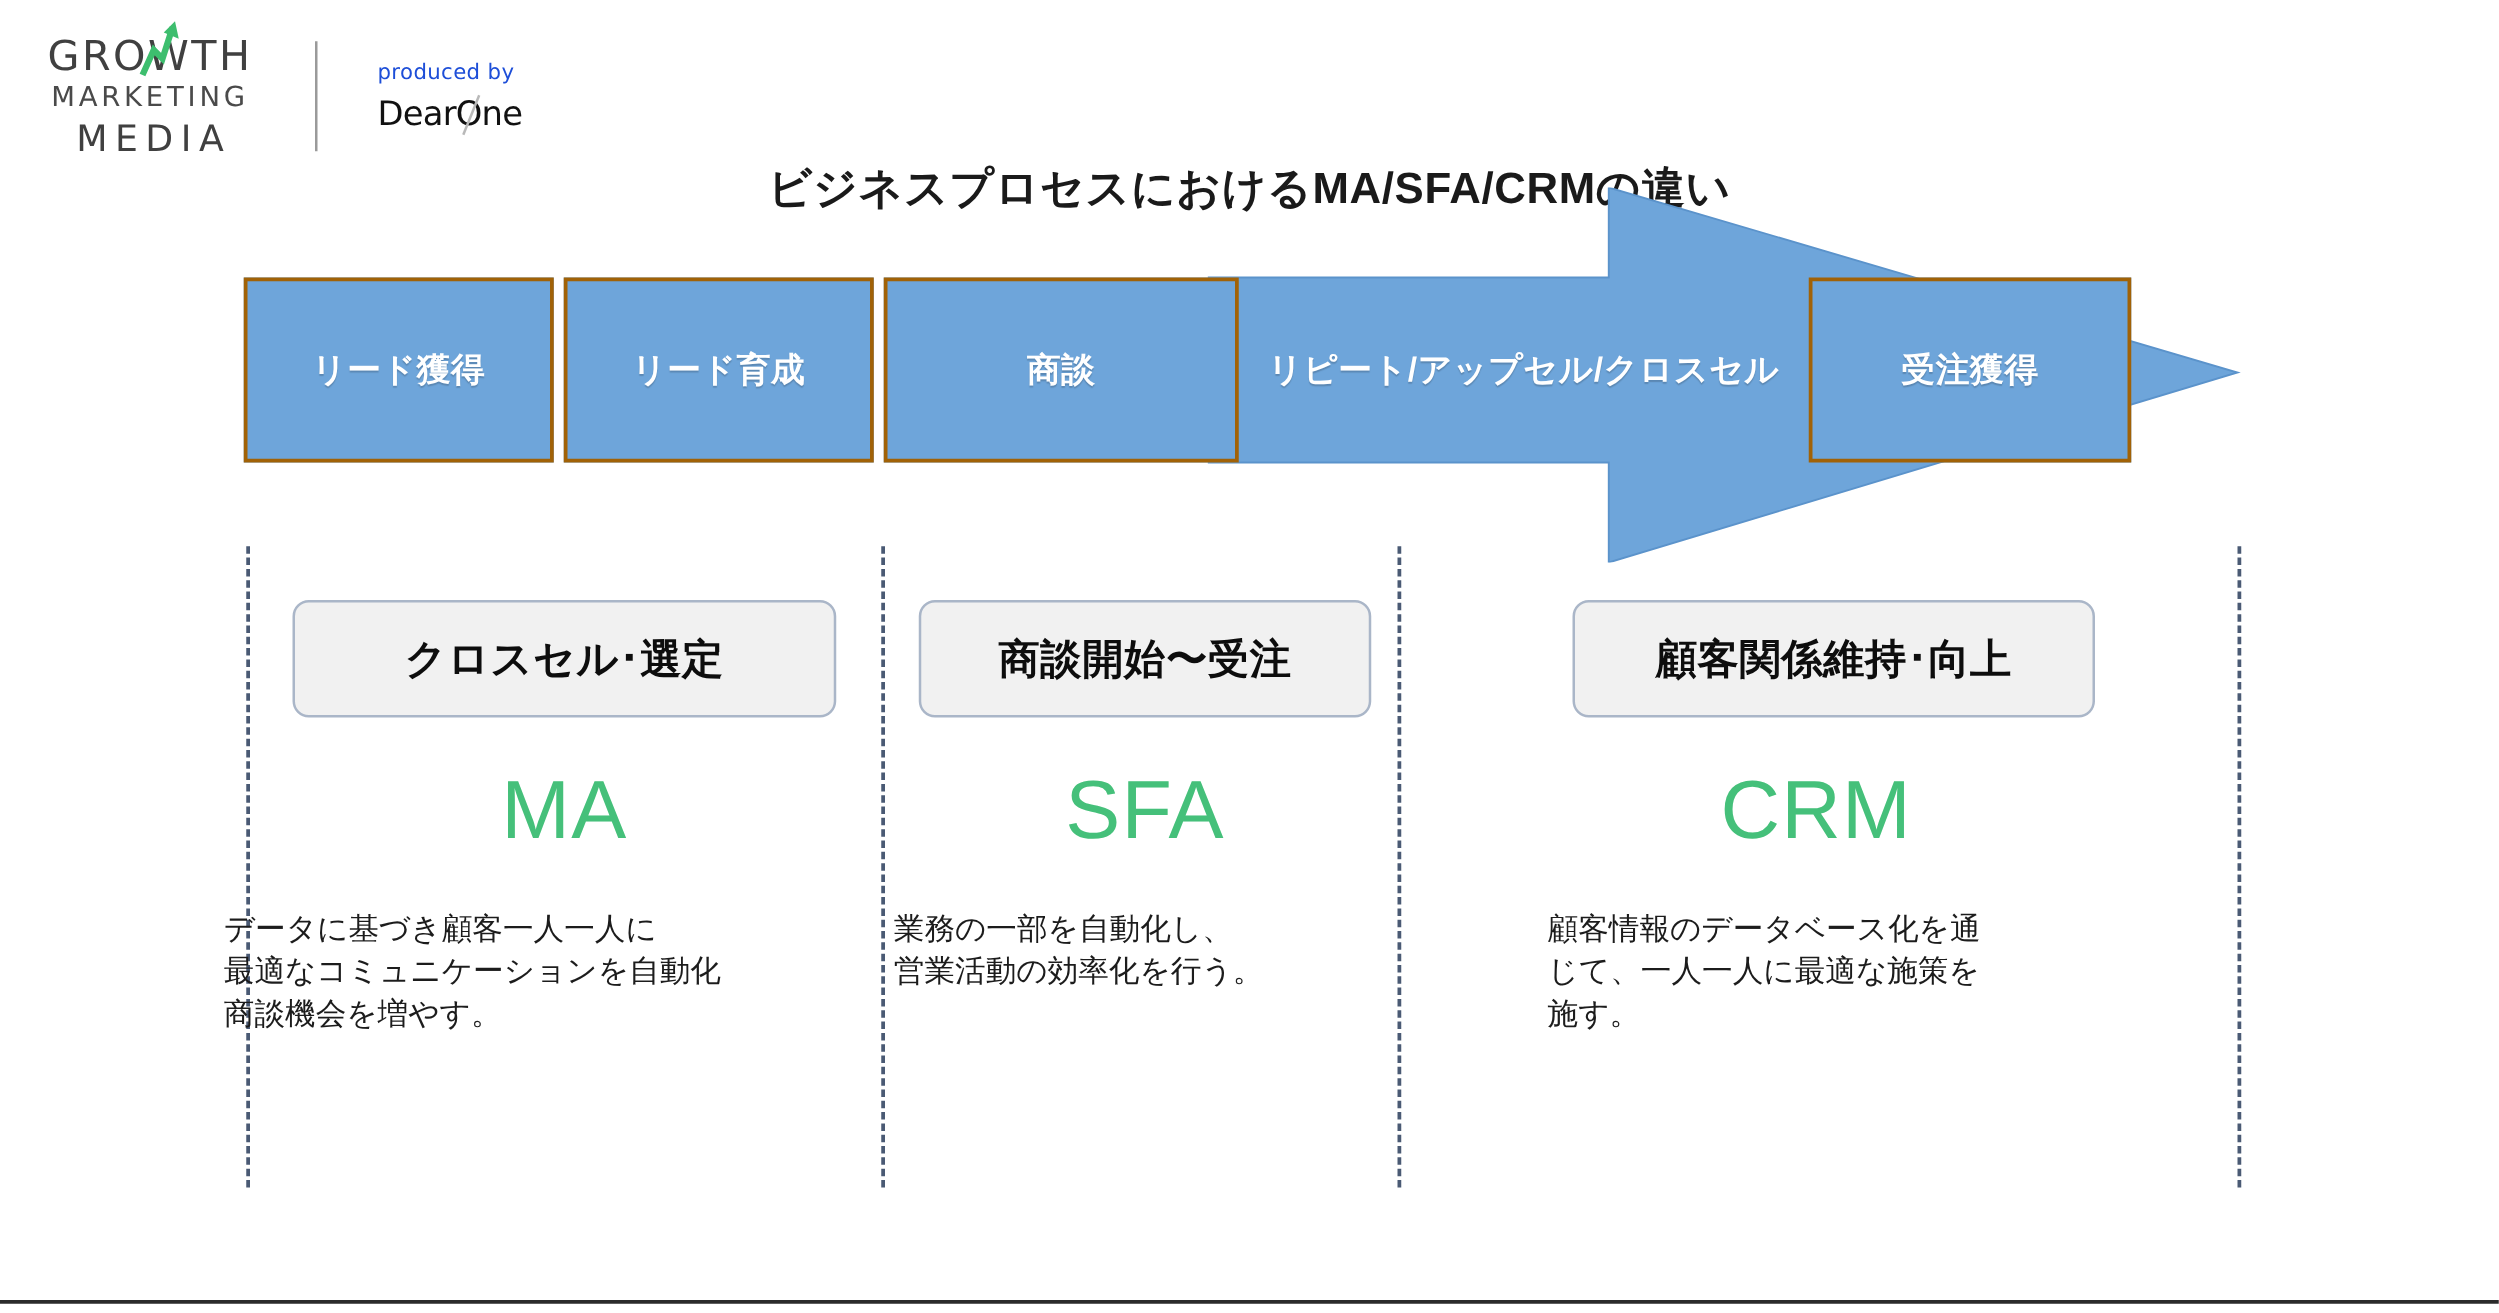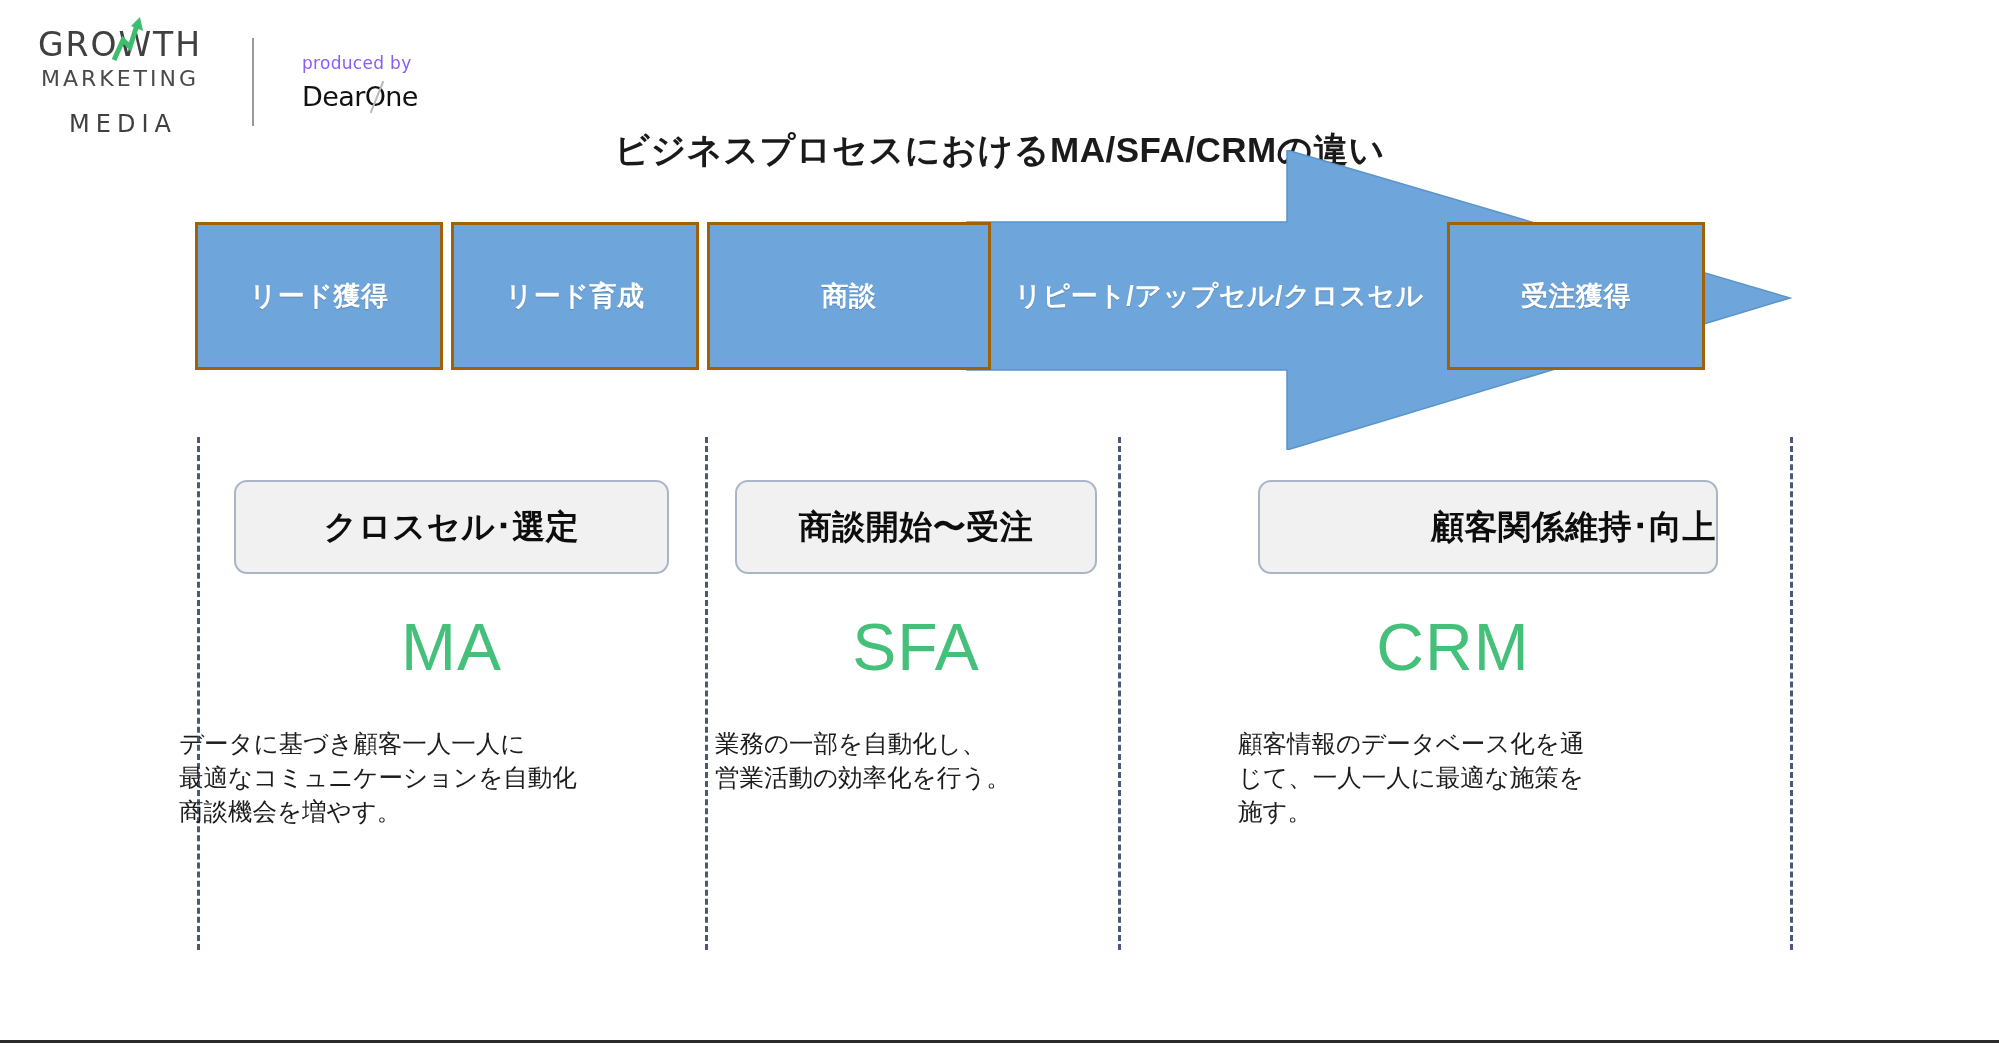--- a/index.html
+++ b/index.html
@@ -56,42 +56,42 @@
     pointer-events: none;
   }
   .logo-marketing {
     margin-top: 7px;
     font-size: 22px;
     letter-spacing: 3.0px;
     color: #4a4a4a;
     font-family: "DejaVu Sans", sans-serif;
   }
   .logo-media {
-    margin-top: 22px;
-    font-size: 24px;
+    margin-top: 7px;
+    font-size: 29px;
     letter-spacing: 6.0px;
     color: #404040;
     text-indent: 6px;
     font-family: "DejaVu Sans", sans-serif;
   }
   .logo-divider {
     width: 2px;
     height: 88px;
     background: #9a9a9a;
     margin: 0 32px 0 30px;
   }
   .logo-right {
     display: flex;
     flex-direction: column;
     justify-content: center;
     line-height: 1;
   }
   .logo-producedby {
     font-size: 17px;
-    color: #8b5cf6;
+    color: #1d4ed8;
     letter-spacing: 0.3px;
     font-family: "DejaVu Sans", sans-serif;
   }
   .logo-dearone {
     margin-top: 11px;
     font-size: 27px;
     font-weight: normal;
     color: #111111;
     letter-spacing: -0.6px;
     font-family: "DejaVu Sans", sans-serif;
@@ -196,21 +196,21 @@
   }
   .pill span {
     font-size: 33px;
     font-weight: bold;
     color: #0d0d0d;
     letter-spacing: 0.5px;
     white-space: nowrap;
   }
   .pill-w1 { width: 435px; }
   .pill-w2 { width: 362px; }
-  .pill-w3 { width: 460px; justify-content: flex-end; }
+  .pill-w3 { width: 418px; }
 
   .acronym {
     margin-top: 40px;
     text-align: center;
     font-size: 66px;
     color: #45C07A;
     font-weight: 400;
     line-height: 1;
     letter-spacing: 1px;
   }

